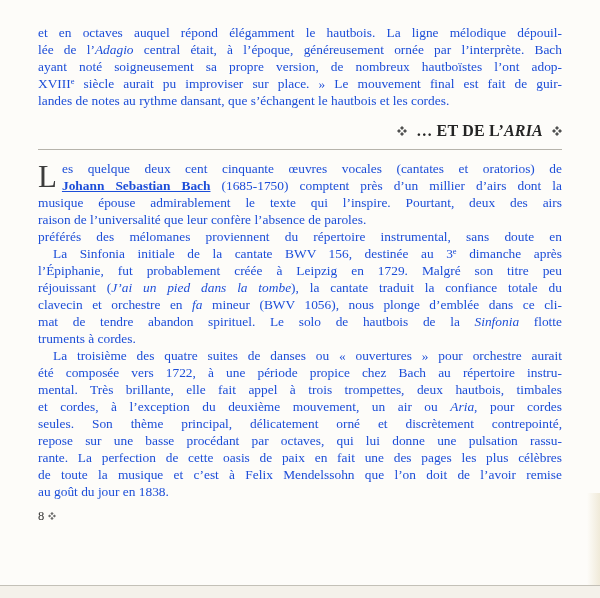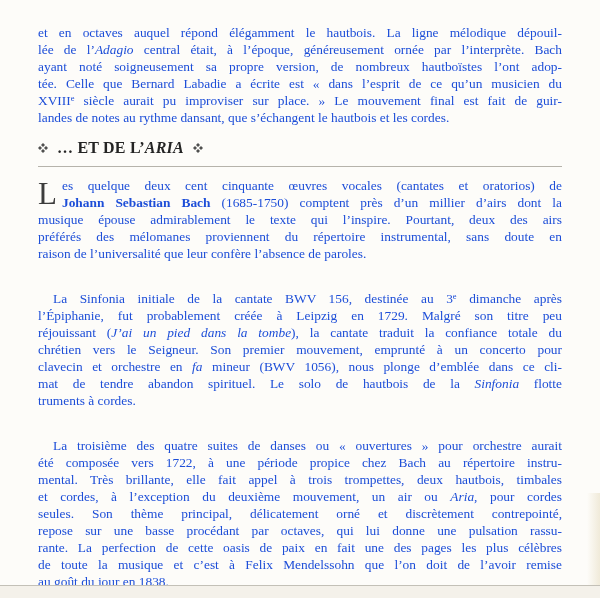--- a/index.html
+++ b/index.html
@@ -16,23 +16,23 @@
   .para { position: relative; }
   .line {
     font-size: 13.4px;
     line-height: 17px;
     text-align: justify;
     text-align-last: justify;
     white-space: normal;
     color: #1d4ed8;
   }
   .line.last { text-align-last: auto; }
-  .line.indent { text-indent: 15px; margin-top: 28px; }
+  .line.indent { text-indent: 15px; }
   .line sup { font-size: 8.5px; line-height: 0; vertical-align: 4px; }
-  .line b { font-weight: bold; }
+  .line b { font-weight: bold; text-decoration: underline; }
   .line i { }
 
   .dropcap {
     float: left;
     font-size: 31px;
     line-height: 31px;
     height: 33px;
     margin: 1px 5px 0 0;
     color: #3c3c3c;
   }
@@ -40,21 +40,21 @@
   .heading {
     margin: 13px 0 0 0;
     text-align: center;
     font-size: 16px;
     font-weight: bold;
     line-height: 18px;
     letter-spacing: 0.2px;
     color: #242424;
     display: flex;
     align-items: center;
-    justify-content: flex-start;
+    justify-content: flex-end;
     gap: 9px;
   }
   .heading i { font-style: italic; }
 
   .rule {
     border: none;
     border-top: 1px solid #b6b3ab;
     margin: 9px 0 10px 0;
   }
 
@@ -87,21 +87,20 @@
 </head>
 <body>
 
 <main class="page">
 
   <section class="para">
       <div class="para">
         <div class="line">et en octaves auquel répond élégamment le hautbois. La ligne mélodique dépouil-</div>
         <div class="line">lée de l’<i>Adagio</i> central était, à l’époque, généreusement ornée par l’interprète. Bach</div>
         <div class="line">ayant noté soigneusement sa propre version, de nombreux hautboïstes l’ont adop-</div>
-        <div class="line">tée. Celle que Bernard Labadie a écrite est « dans l’esprit de ce qu’un musicien du</div>
         <div class="line">XVIII<sup>e</sup> siècle aurait pu improviser sur place. » Le mouvement final est fait de guir-</div>
         <div class="line last">landes de notes au rythme dansant, que s’échangent le hautbois et les cordes.</div>
       </div>
     </section>
 
   <h2 class="heading">
     <svg class="fleuron" width="10" height="10" viewBox="0 0 10 10" aria-hidden="true">
       <g fill="#4f4f4f">
         <path d="M5 0 L7 2 L5 4 L3 2 Z"></path>
         <path d="M2 3 L4 5 L2 7 L0 5 Z"></path>
@@ -121,28 +120,27 @@
   </h2>
 
   <hr class="rule">
 
   <section>
       <div class="para">
         <span class="dropcap">L</span>
         <div class="line">es quelque deux cent cinquante œuvres vocales (cantates et oratorios) de</div>
         <div class="line"><b>Johann Sebastian Bach</b> (1685-1750) comptent près d’un millier d’airs dont la</div>
         <div class="line">musique épouse admirablement le texte qui l’inspire. Pourtant, deux des airs</div>
+        <div class="line last">raison de l’universalité que leur confère l’absence de paroles.</div>
         <div class="line">préférés des mélomanes proviennent du répertoire instrumental, sans doute en</div>
-        <div class="line last">raison de l’universalité que leur confère l’absence de paroles.</div>
       </div>
       <div class="para">
         <div class="line indent">La Sinfonia initiale de la cantate BWV 156, destinée au 3<sup>e</sup> dimanche après</div>
         <div class="line">l’Épiphanie, fut probablement créée à Leipzig en 1729. Malgré son titre peu</div>
         <div class="line">réjouissant (<i>J’ai un pied dans la tombe</i>), la cantate traduit la confiance totale du</div>
-        <div class="line">chrétien vers le Seigneur. Son premier mouvement, emprunté à un concerto pour</div>
         <div class="line">clavecin et orchestre en <i>fa</i> mineur (BWV 1056), nous plonge d’emblée dans ce cli-</div>
         <div class="line">mat de tendre abandon spirituel. Le solo de hautbois de la <i>Sinfonia</i> flotte</div>
         <div class="line last">truments à cordes.</div>
       </div>
       <div class="para">
         <div class="line indent">La troisième des quatre suites de danses ou « ouvertures » pour orchestre aurait</div>
         <div class="line">été composée vers 1722, à une période propice chez Bach au répertoire instru-</div>
         <div class="line">mental. Très brillante, elle fait appel à trois trompettes, deux hautbois, timbales</div>
         <div class="line">et cordes, à l’exception du deuxième mouvement, un air ou <i>Aria</i>, pour cordes</div>
         <div class="line">seules. Son thème principal, délicatement orné et discrètement contrepointé,</div>

